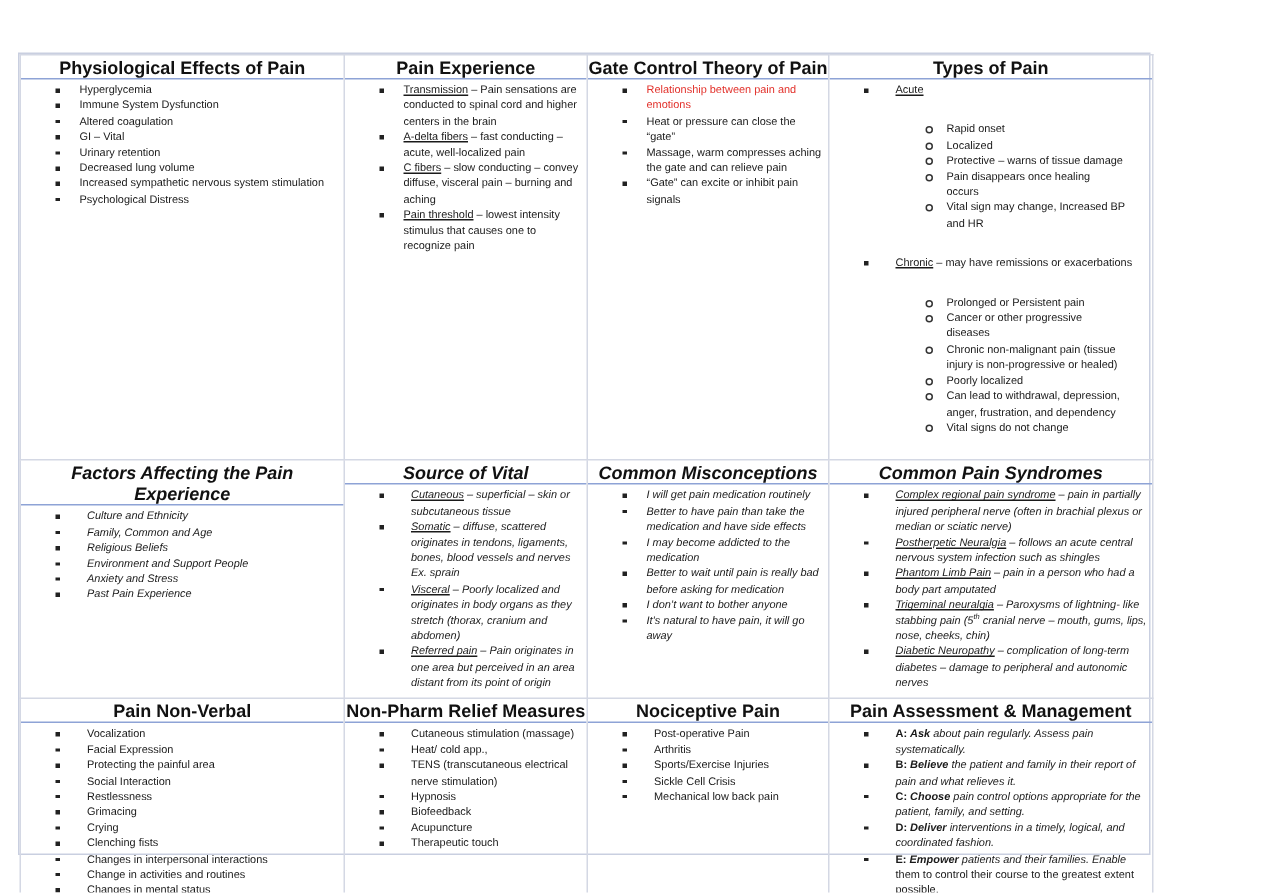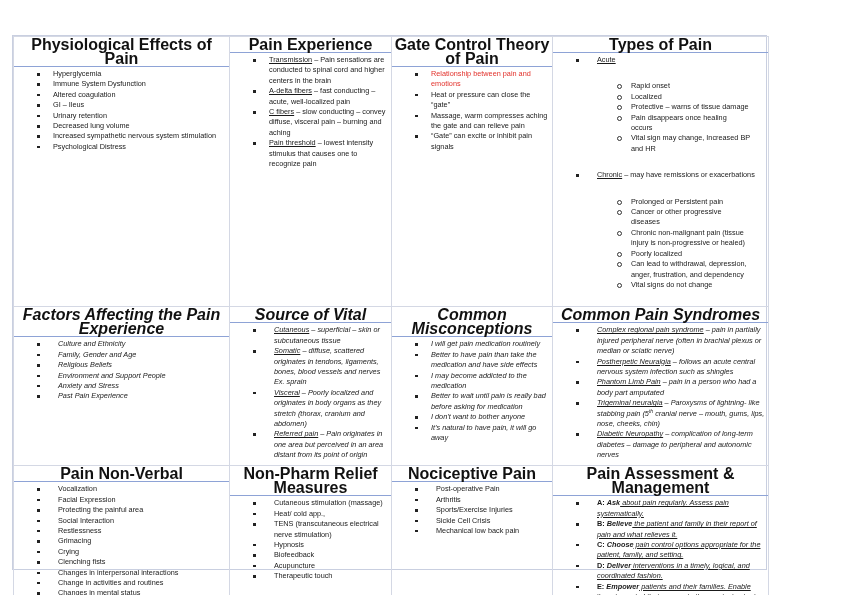--- a/index.html
+++ b/index.html
@@ -4,33 +4,33 @@
 <style>
   html, body { margin: 0; padding: 0; background: #ffffff; }
   body { width: 842px; height: 595px; position: relative; overflow: hidden;
          font-family: "Liberation Sans", sans-serif; color: #1a1a1a; }
   .sheet { position: absolute; left: 12px; top: 35px; width: 755px; height: 535px;
            border: 1px solid #c9cfe0; box-sizing: border-box; }
   table.grid { border-collapse: collapse; width: 100%; height: 100%; table-layout: fixed; }
   table.grid td { border: 1px solid #d4d8e4; vertical-align: top; padding: 0; }
   col.c1 { width: 216px; } col.c2 { width: 162px; } col.c3 { width: 161px; } col.c4 { width: 216px; }
   tr.r1 { height: 187px; } tr.r2 { height: 159px; font-style: italic; } tr.r3 { height: 189px; }
-  .cell-title { font-weight: bold; font-size: 16px; text-align: center; line-height: 14px;
+  .cell-title { font-weight: bold; font-size: 12px; text-align: center; line-height: 14px;
                 border-bottom: 1px solid #8ea3d6; padding-top: 1px; margin-bottom: 2px; color: #111; }
   ul.items { list-style: none; margin: 0; padding: 0 2px 0 21px; }
   ul.items > li { position: relative; font-size: 7.3px; line-height: 10.4px; padding-left: 18px; }
   ul.items > li::before { content: ""; position: absolute; left: 2px; top: 4px; width: 2.5px; height: 2.5px; background: #222; }
   ul.wide > li { padding-left: 23px; }
   ul.sub { list-style: none; margin: 16px; padding: 0; }
   ul.sub > li { position: relative; font-size: 7.3px; line-height: 10.4px; padding-left: 18px; }
   ul.sub > li::before { content: ""; position: absolute; left: 4px; top: 3px; width: 3px; height: 3px;
                         border: 0.8px solid #333; border-radius: 50%; }
   .u { text-decoration: underline; }
   .red { color: #e2312b; }
-  .it { font-style: italic; text-decoration: underline; }
+  .it { font-style: italic; }
   .b { font-weight: bold; }
   .bi { font-weight: bold; font-style: italic; }
   sup { font-size: 5px; line-height: 0; }
 </style>
 </head>
 <body>
 
 <div class="sheet">
 <table class="grid">
   <colgroup>
@@ -40,21 +40,21 @@
         <col class="c4">
       </colgroup>
   <tbody>
         <tr class="r1">
     <td>
       <div class="cell-title">Physiological Effects of Pain</div>
       <ul class="items">
         <li>Hyperglycemia</li>
         <li>Immune System Dysfunction</li>
         <li>Altered coagulation</li>
-        <li>GI – Ileus</li>
+        <li>GI – Vital</li>
         <li>Urinary retention</li>
         <li>Decreased lung volume</li>
         <li>Increased sympathetic nervous system stimulation</li>
         <li>Psychological Distress</li>
       </ul>
     </td>
     <td>
       <div class="cell-title">Pain Experience</div>
       <ul class="items">
         <li><span class="u">Transmission</span><span> – Pain sensations are conducted to spinal cord and higher centers in the brain</span></li>
@@ -95,21 +95,21 @@
           </ul>
         </li>
       </ul>
     </td>
   </tr>
   <tr class="r2">
     <td>
       <div class="cell-title">Factors Affecting the Pain Experience</div>
       <ul class="items wide">
         <li>Culture and Ethnicity</li>
-        <li>Family, Gender and Age</li>
+        <li>Family, Common and Age</li>
         <li>Religious Beliefs</li>
         <li>Environment and Support People</li>
         <li>Anxiety and Stress</li>
         <li>Past Pain Experience</li>
       </ul>
     </td>
     <td>
       <div class="cell-title">Source of Vital</div>
       <ul class="items wide">
         <li><span class="u">Cutaneous</span><span> – superficial – skin or subcutaneous tissue</span></li>

